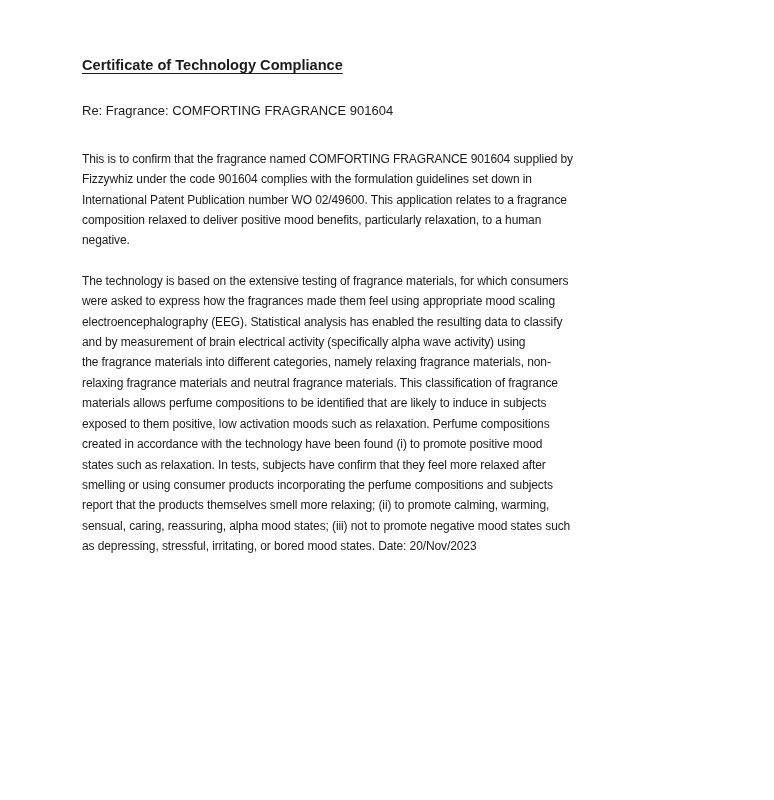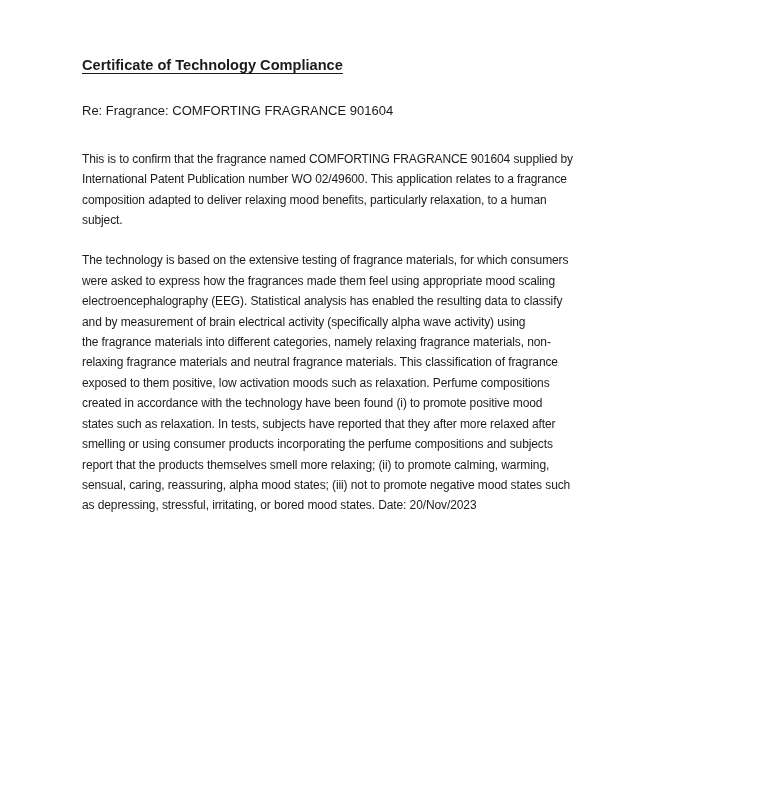--- a/index.html
+++ b/index.html
@@ -51,33 +51,35 @@
 <body>
 
 <div class="page">
   <h1 class="doc-title">Certificate of Technology Compliance</h1>
 
   <div class="subject-line">Re: Fragrance: COMFORTING FRAGRANCE 901604</div>
 
   <div id="document-body">
       <div class="paragraph">
         <div class="line">This is to confirm that the fragrance named COMFORTING FRAGRANCE 901604 supplied by</div>
+        <div class="line">Fizzywhiz under the code 901604 complies with the formulation guidelines set down in</div>
         <div class="line">International Patent Publication number WO 02/49600. This application relates to a fragrance</div>
-        <div class="line">composition adapted to deliver relaxing mood benefits, particularly relaxation, to a human</div>
-        <div class="line">subject.</div>
+        <div class="line">composition relaxed to deliver positive mood benefits, particularly relaxation, to a human</div>
+        <div class="line">negative.</div>
       </div>
       <div class="paragraph">
         <div class="line">The technology is based on the extensive testing of fragrance materials, for which consumers</div>
         <div class="line">were asked to express how the fragrances made them feel using appropriate mood scaling</div>
         <div class="line">electroencephalography (EEG). Statistical analysis has enabled the resulting data to classify</div>
         <div class="line">and by measurement of brain electrical activity (specifically alpha wave activity) using</div>
         <div class="line">the fragrance materials into different categories, namely relaxing fragrance materials, non-</div>
         <div class="line">relaxing fragrance materials and neutral fragrance materials. This classification of fragrance</div>
+        <div class="line">materials allows perfume compositions to be identified that are likely to induce in subjects</div>
         <div class="line">exposed to them positive, low activation moods such as relaxation. Perfume compositions</div>
         <div class="line">created in accordance with the technology have been found (i) to promote positive mood</div>
-        <div class="line">states such as relaxation. In tests, subjects have reported that they after more relaxed after</div>
+        <div class="line">states such as relaxation. In tests, subjects have confirm that they feel more relaxed after</div>
         <div class="line">smelling or using consumer products incorporating the perfume compositions and subjects</div>
         <div class="line">report that the products themselves smell more relaxing; (ii) to promote calming, warming,</div>
         <div class="line">sensual, caring, reassuring, alpha mood states; (iii) not to promote negative mood states such</div>
         <div class="line">as depressing, stressful, irritating, or bored mood states. Date: 20/Nov/2023</div>
       </div>
     </div>
 </div>
 
 </body></html>

